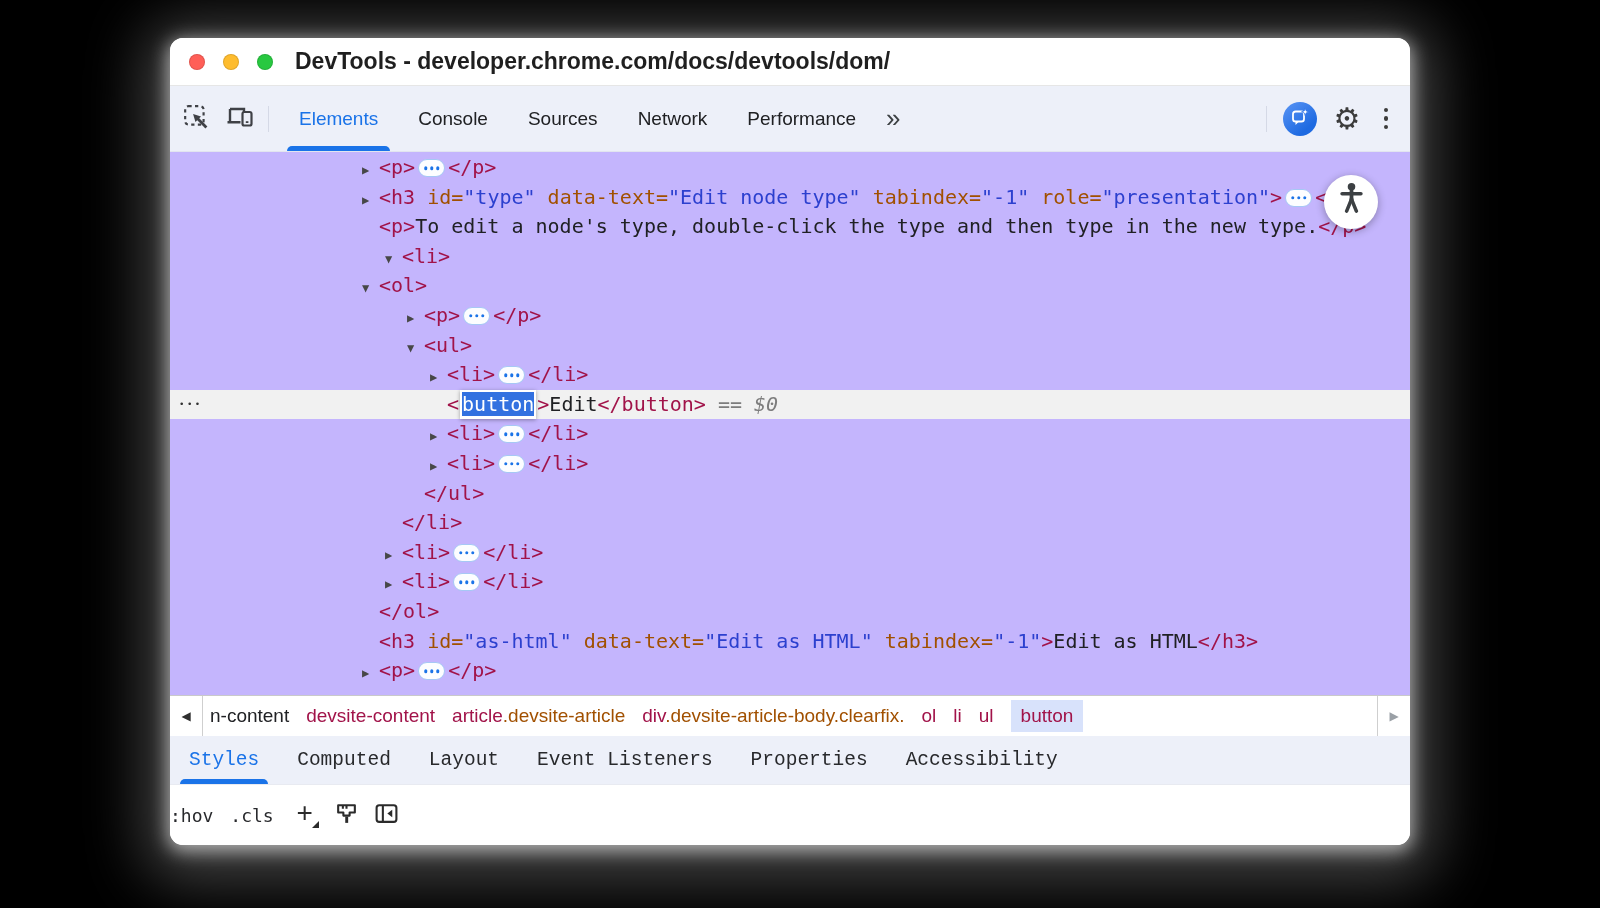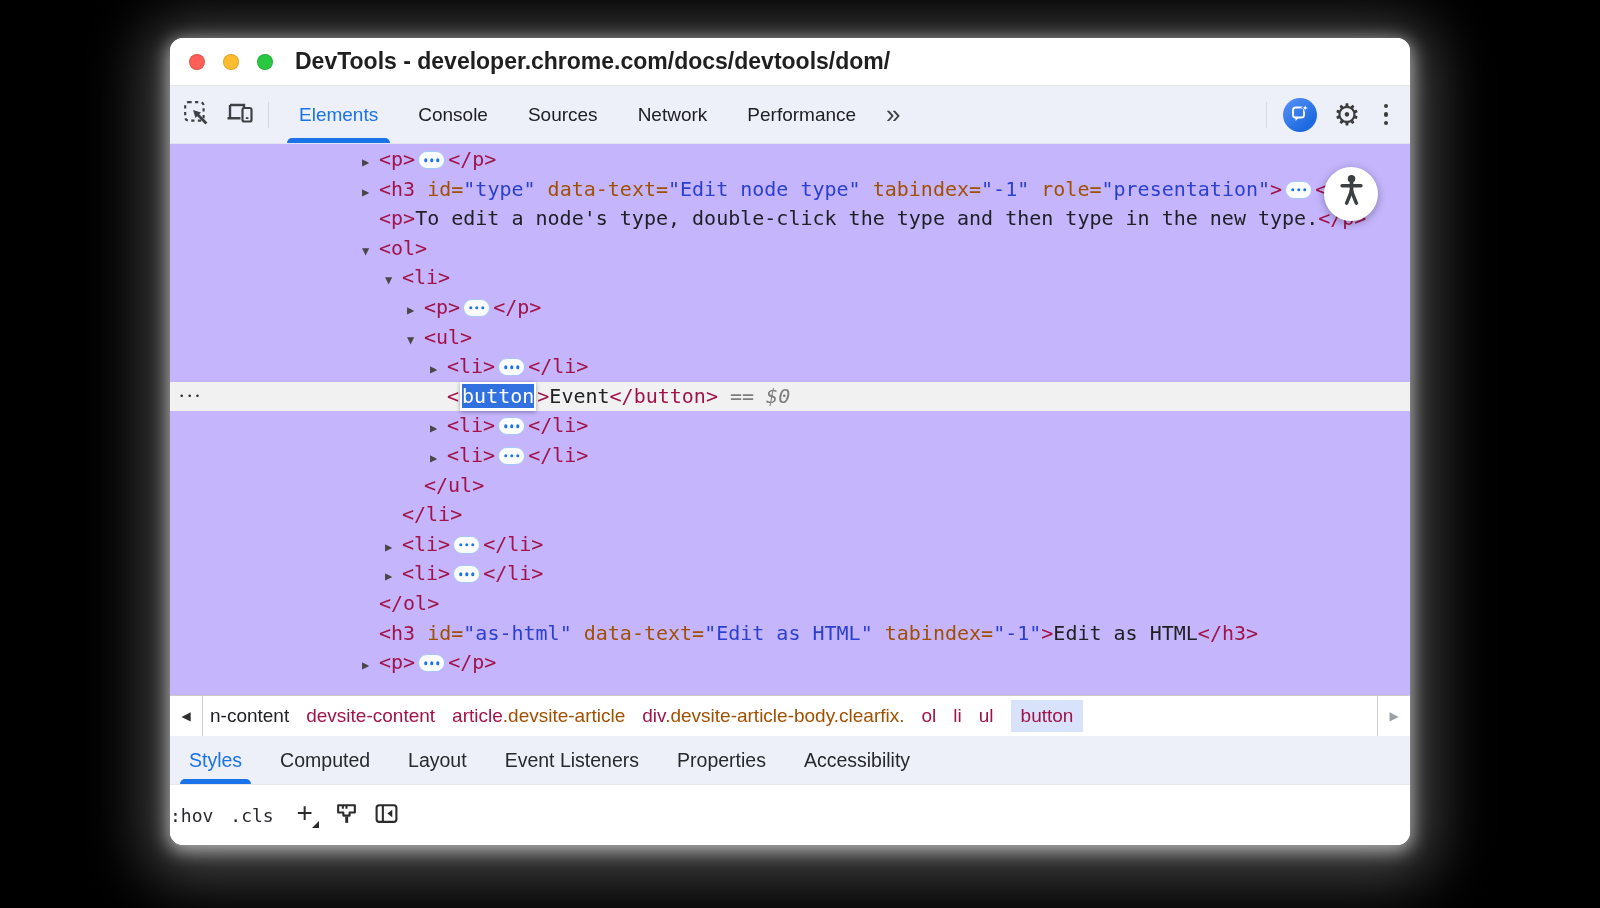--- a/index.html
+++ b/index.html
@@ -18,21 +18,21 @@
 
   
   .titlebar{height:48px; flex:0 0 auto; background:#fff; border-bottom:1px solid #e6e6e6;
     display:flex; align-items:center;}
   .lights{display:flex; gap:18px; padding-left:19px;}
   .light{width:16px;height:16px;border-radius:50%; box-shadow:inset 0 0 0 1px rgba(0,0,0,0.12);}
   .light.red{background:#ff5f57;} .light.yellow{background:#febc2e;} .light.green{background:#28c840;}
   .title{margin-left:22px; font-size:23px; font-weight:bold; color:#1f1f1f;}
 
   
-  .toolbar{height:58px; flex:0 0 auto; background:#edf0f9; border-bottom:1px solid #e2e5ef;
+  .toolbar{height:66px; flex:0 0 auto; background:#edf0f9; border-bottom:1px solid #e2e5ef;
     display:flex; align-items:center; position:relative;}
   .tbtn{width:36px;height:36px; margin-left:8px; display:flex;align-items:center;justify-content:center;
     border-radius:4px; cursor:pointer;}
   .vsep{width:1px; height:26px; background:#d5d9e6; margin:0 10px;}
   .tabs{display:flex; height:100%;}
   .tab{padding:0 20px; display:flex; align-items:center; font-size:19px; color:var(--c-text);
     position:relative; cursor:pointer; white-space:nowrap;}
   .tab.active{color:var(--c-accent);}
   .tab.active::after{content:""; position:absolute; left:8px; right:8px; bottom:0; height:5px;
     background:var(--c-accent); border-radius:5px 5px 0 0;}
@@ -79,21 +79,21 @@
   .crumb-nav.right{border-left:1px solid #cfcfcf; color:#9aa0a6; font-size:12px; margin-left:auto;}
   .crumbs{display:flex; align-items:center; gap:17px; padding-left:7px; overflow:hidden; white-space:nowrap;}
   .crumb{cursor:pointer;}
   .crumb.selected{background:#d8e2fb; padding:5px 10px;}
   .seg-plain{color:var(--c-text);} .seg-tag{color:var(--c-tag);} .seg-cls{color:var(--c-attr);}
 
   
   .sidetabs{height:48px; flex:0 0 auto; background:#edf0f9; display:flex; align-items:center;
     font-size:19.5px; color:#28292c;}
   .stab{padding:0 19px; height:100%; display:flex; align-items:center; position:relative;
-    cursor:pointer; white-space:nowrap;}
+    cursor:pointer; white-space:nowrap;font-family:Liberation Mono, monospace;}
   .stab.active{color:var(--c-accent);}
   .stab.active::after{content:""; position:absolute; left:10px; right:10px; bottom:0; height:5px;
     background:var(--c-accent); border-radius:5px 5px 0 0;}
 
   
   .filterbar{height:61px; flex:0 0 auto; background:#fff; border-top:1px solid #e8eaf1;
     display:flex; align-items:center;}
   .filter-pill{flex:1 1 auto; height:35px; margin:0 16px 0 15px; border-radius:18px;
     background:#eef1f9; display:flex; align-items:center; padding:0 13px; gap:10px;}
   .filter-pill input{border:none; outline:none; background:transparent; font-size:19px;
@@ -181,26 +181,26 @@
           <path d="M12 8 V16.5" stroke="#3c4043" stroke-width="3.4" stroke-linecap="round"></path>
           <path d="M3.5 10.6 H20.5" stroke="#3c4043" stroke-width="3.2" stroke-linecap="round"></path>
           <path d="M12 15.5 L7.6 26.3" stroke="#3c4043" stroke-width="3.2" stroke-linecap="round"></path>
           <path d="M12 15.5 L16.4 26.3" stroke="#3c4043" stroke-width="3.2" stroke-linecap="round"></path>
         </svg>
       </span>
     </div>
   <div class="row" style="padding-left: 192px;"><span class="arrow">▶</span><span class="tk-tag">&lt;p&gt;</span><span class="badge"></span><span class="tk-tag">&lt;/p&gt;</span></div>
       <div class="row" style="padding-left: 192px;"><span class="arrow">▶</span><span class="tk-tag">&lt;h3</span><span class="tk-attr"> id=</span><span class="tk-val">"type"</span><span class="tk-attr"> data-text=</span><span class="tk-val">"Edit node type"</span><span class="tk-attr"> tabindex=</span><span class="tk-val">"-1"</span><span class="tk-attr"> role=</span><span class="tk-val">"presentation"</span><span class="tk-tag">&gt;</span><span class="badge"></span><span class="tk-tag">&lt;/h3&gt;</span></div>
       <div class="row" style="padding-left: 192px;"><span class="arrow"></span><span class="tk-tag">&lt;p&gt;</span><span class="tk-txt">To edit a node's type, double-click the type and then type in the new type.</span><span class="tk-tag">&lt;/p&gt;</span></div>
+      <div class="row" style="padding-left: 215px;"><span class="arrow">▼</span><span class="tk-tag">&lt;li&gt;</span></div>
       <div class="row" style="padding-left: 192px;"><span class="arrow">▼</span><span class="tk-tag">&lt;ol&gt;</span></div>
-      <div class="row" style="padding-left: 215px;"><span class="arrow">▼</span><span class="tk-tag">&lt;li&gt;</span></div>
       <div class="row" style="padding-left: 237px;"><span class="arrow">▶</span><span class="tk-tag">&lt;p&gt;</span><span class="badge"></span><span class="tk-tag">&lt;/p&gt;</span></div>
       <div class="row" style="padding-left: 237px;"><span class="arrow">▼</span><span class="tk-tag">&lt;ul&gt;</span></div>
       <div class="row" style="padding-left: 260px;"><span class="arrow">▶</span><span class="tk-tag">&lt;li&gt;</span><span class="badge"></span><span class="tk-tag">&lt;/li&gt;</span></div>
-      <div class="row selected" style="padding-left: 260px;"><span class="gutter-dots">•••</span><span class="arrow"></span><span class="tk-tag">&lt;</span><span class="sel-box"><span class="sel-text">button</span></span><span class="tk-tag">&gt;</span><span class="tk-txt">Event</span><span class="tk-tag">&lt;/button&gt;</span><span class="tk-eq"> == </span><span class="tk-var">$0</span></div>
+      <div class="row selected" style="padding-left: 260px;"><span class="gutter-dots">•••</span><span class="arrow"></span><span class="tk-tag">&lt;</span><span class="sel-box"><span class="sel-text">button</span></span><span class="tk-tag">&gt;</span><span class="tk-txt">Edit</span><span class="tk-tag">&lt;/button&gt;</span><span class="tk-eq"> == </span><span class="tk-var">$0</span></div>
       <div class="row" style="padding-left: 260px;"><span class="arrow">▶</span><span class="tk-tag">&lt;li&gt;</span><span class="badge"></span><span class="tk-tag">&lt;/li&gt;</span></div>
       <div class="row" style="padding-left: 260px;"><span class="arrow">▶</span><span class="tk-tag">&lt;li&gt;</span><span class="badge"></span><span class="tk-tag">&lt;/li&gt;</span></div>
       <div class="row" style="padding-left: 237px;"><span class="arrow"></span><span class="tk-tag">&lt;/ul&gt;</span></div>
       <div class="row" style="padding-left: 215px;"><span class="arrow"></span><span class="tk-tag">&lt;/li&gt;</span></div>
       <div class="row" style="padding-left: 215px;"><span class="arrow">▶</span><span class="tk-tag">&lt;li&gt;</span><span class="badge"></span><span class="tk-tag">&lt;/li&gt;</span></div>
       <div class="row" style="padding-left: 215px;"><span class="arrow">▶</span><span class="tk-tag">&lt;li&gt;</span><span class="badge"></span><span class="tk-tag">&lt;/li&gt;</span></div>
       <div class="row" style="padding-left: 192px;"><span class="arrow"></span><span class="tk-tag">&lt;/ol&gt;</span></div>
       <div class="row" style="padding-left: 192px;"><span class="arrow"></span><span class="tk-tag">&lt;h3</span><span class="tk-attr"> id=</span><span class="tk-val">"as-html"</span><span class="tk-attr"> data-text=</span><span class="tk-val">"Edit as HTML"</span><span class="tk-attr"> tabindex=</span><span class="tk-val">"-1"</span><span class="tk-tag">&gt;</span><span class="tk-txt">Edit as HTML</span><span class="tk-tag">&lt;/h3&gt;</span></div>
       <div class="row" style="padding-left: 192px;"><span class="arrow">▶</span><span class="tk-tag">&lt;p&gt;</span><span class="badge"></span><span class="tk-tag">&lt;/p&gt;</span></div>
     </div>

